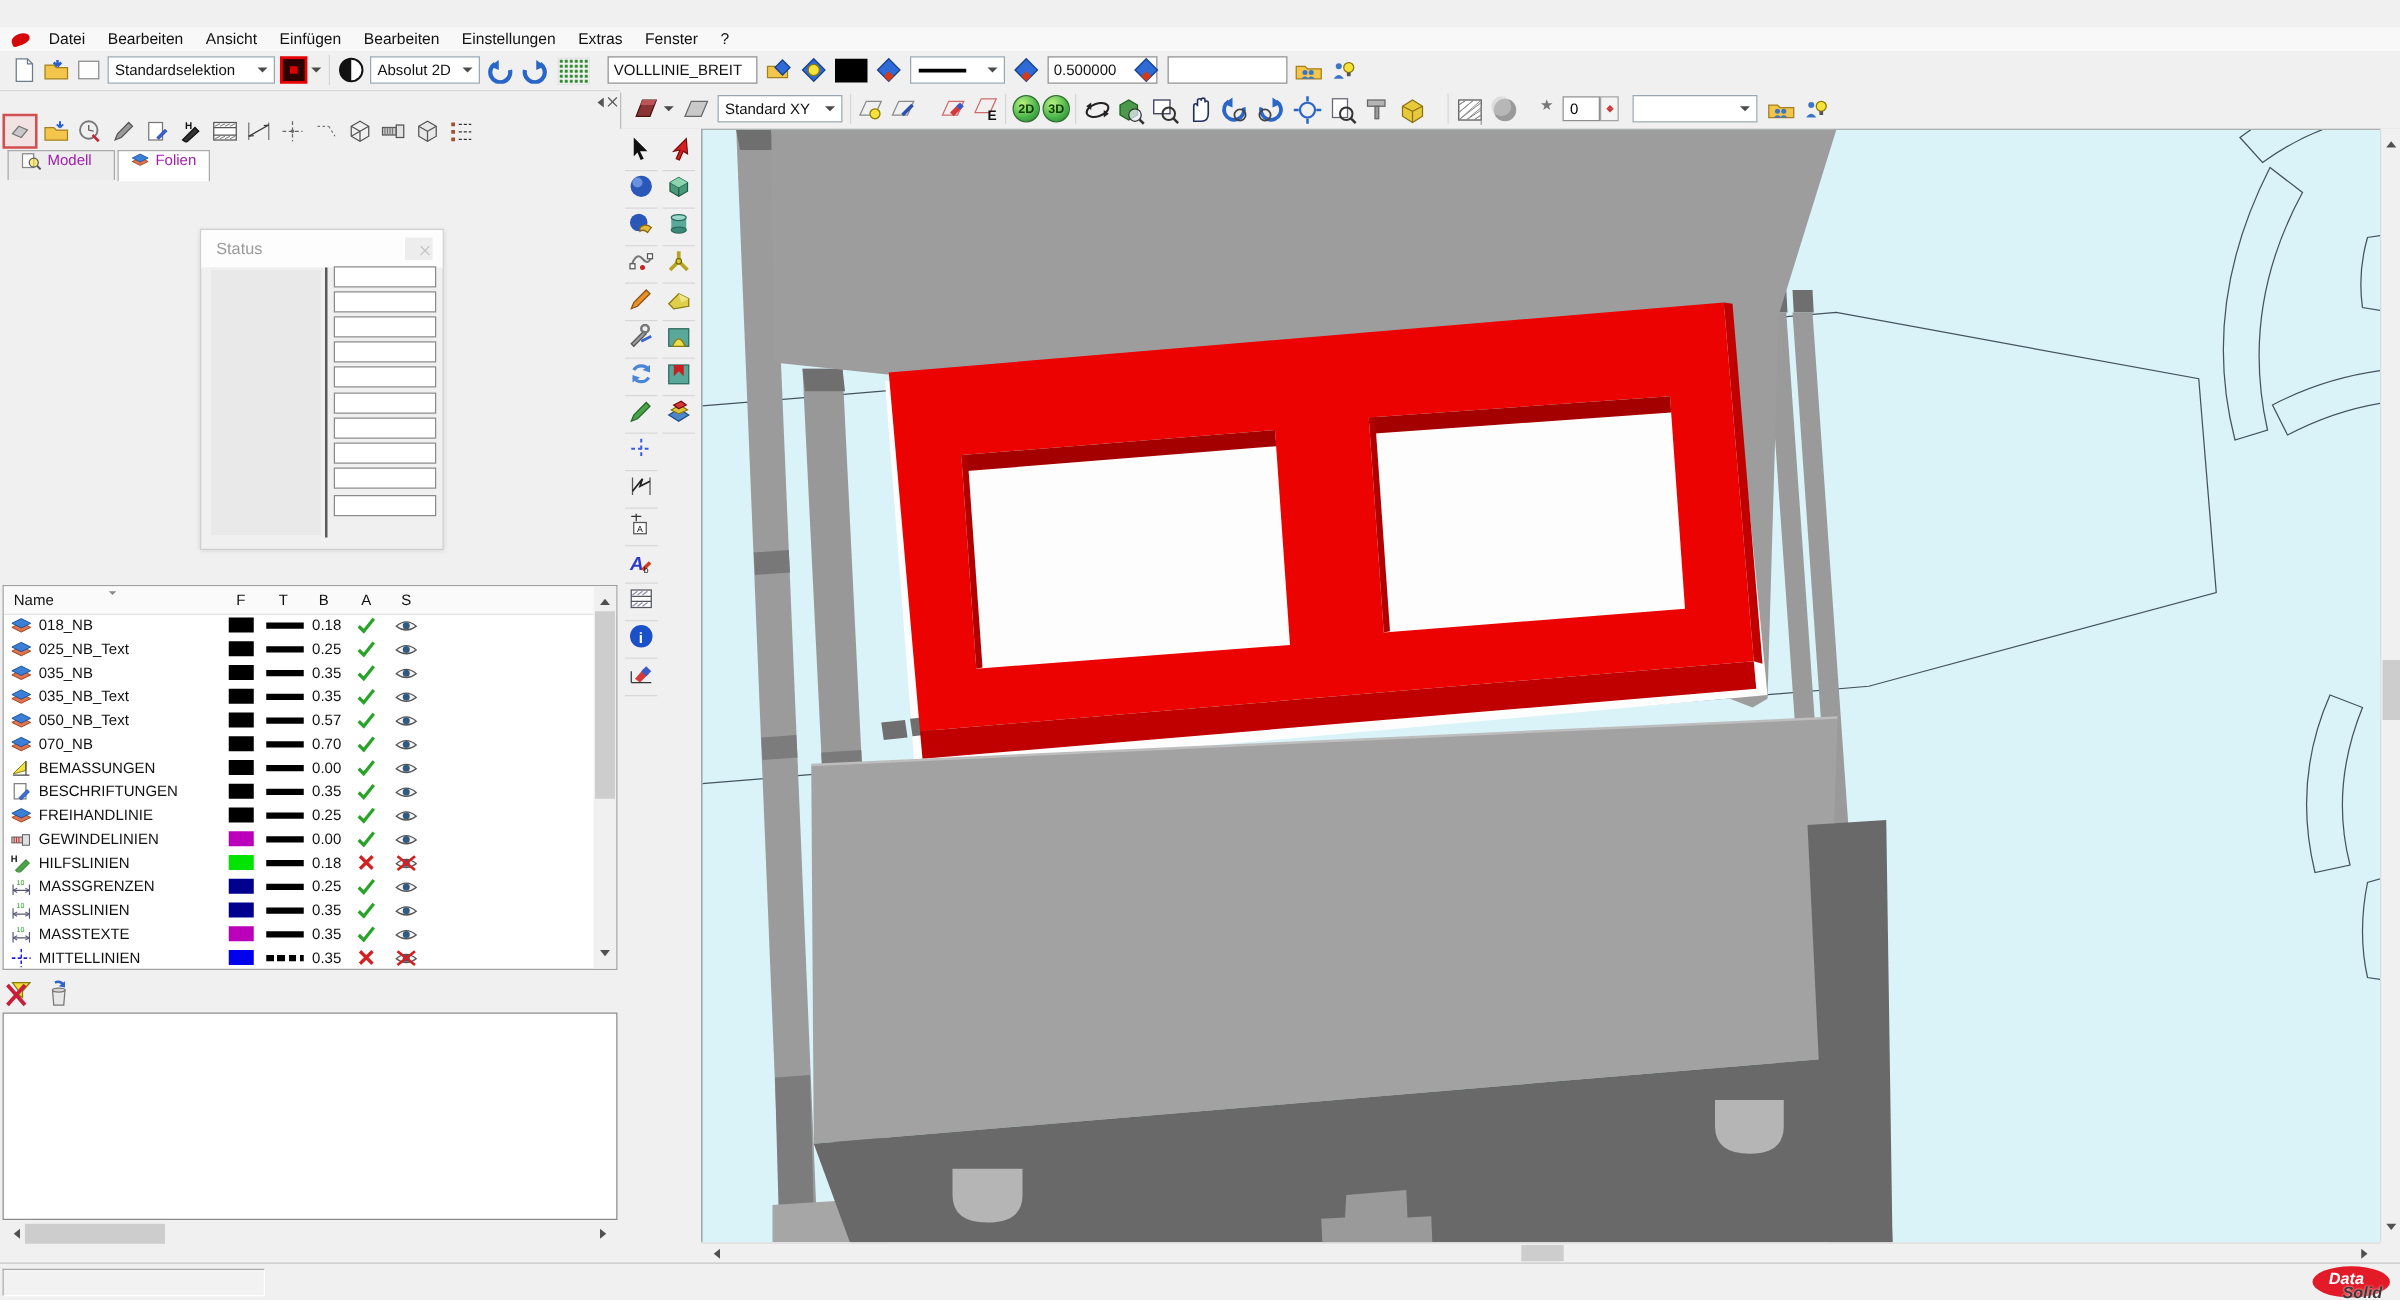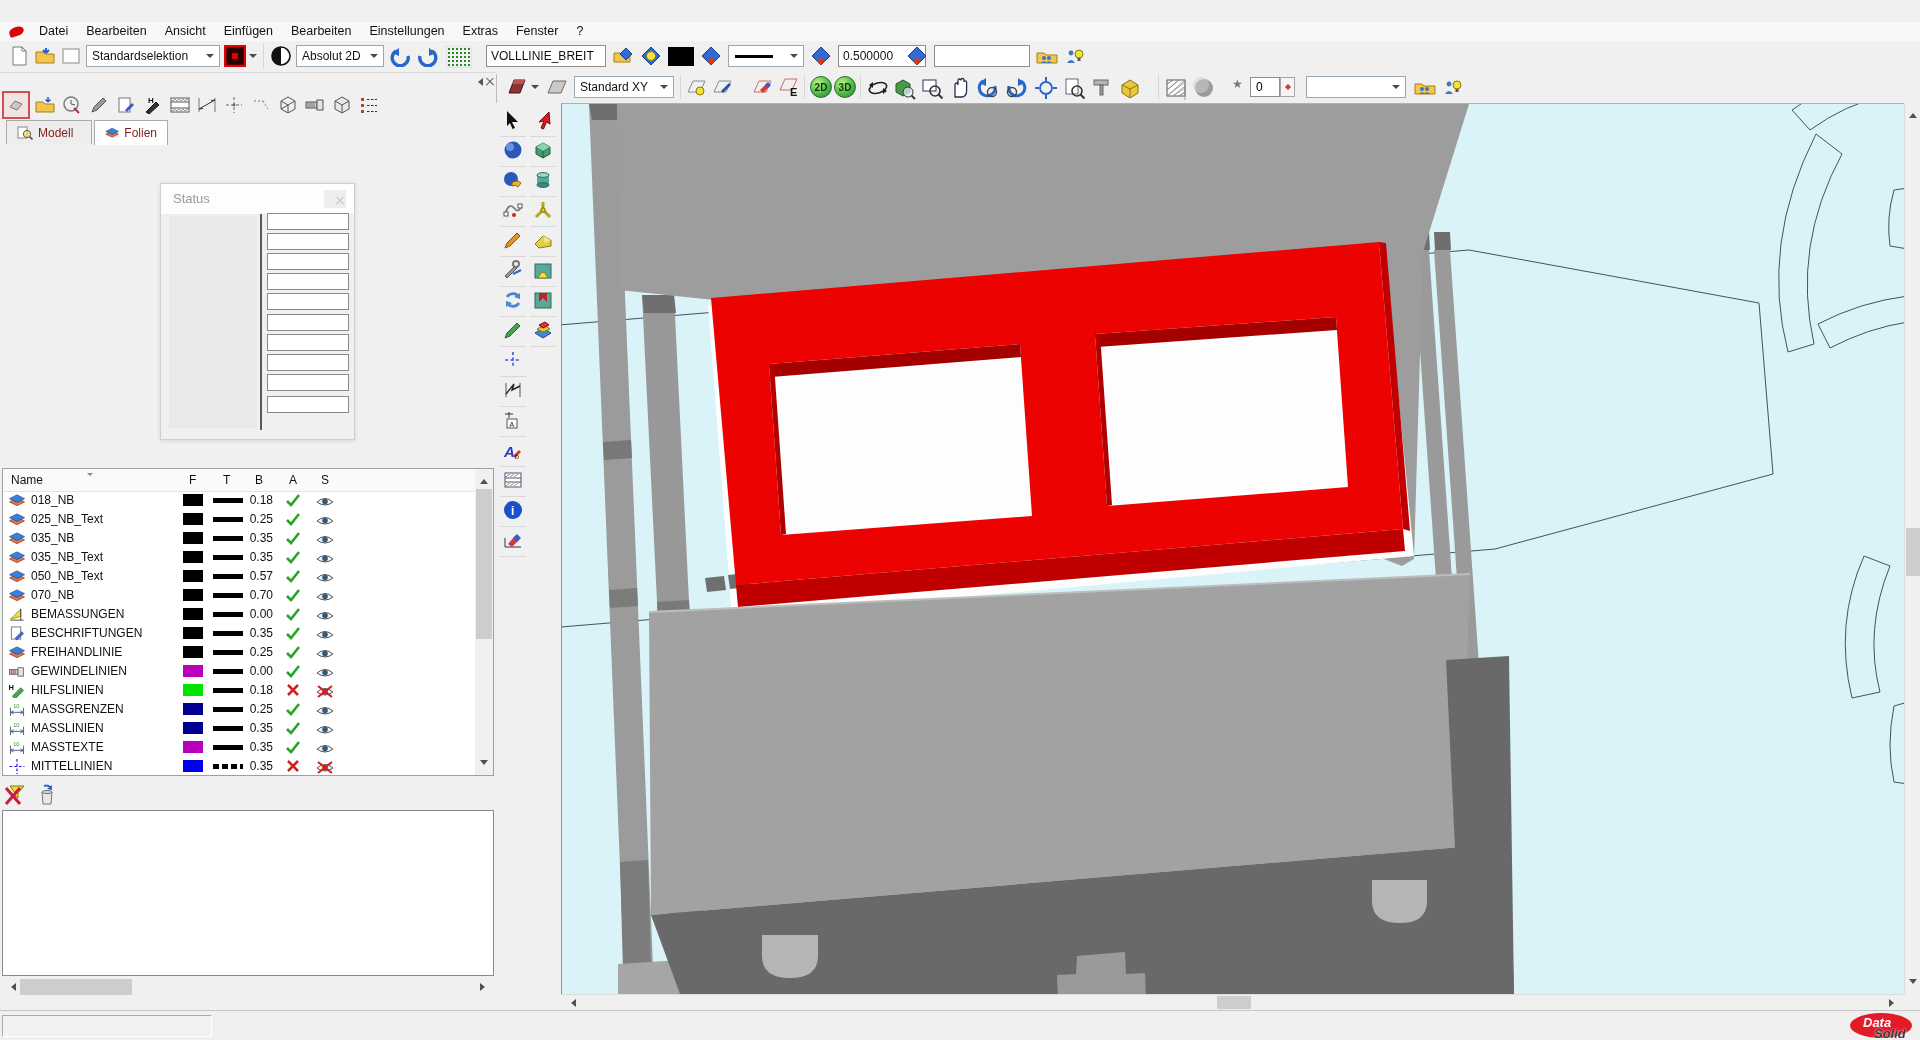--- a/index.html
+++ b/index.html
@@ -38,21 +38,21 @@
   .spinarr:after{content:"";position:absolute;left:4px;bottom:3px;border:3.5px solid transparent;border-top-color:#c33;}
   
   #panel{left:0;top:74px;width:496px;height:936px;background:#f0f0f0;border-right:1px solid #bdbdbd;}
   .dockbtn{width:12px;height:12px;display:flex;align-items:center;justify-content:center;color:#555;}
   .tri-l{width:0;height:0;border:4px solid transparent;border-right:5px solid #555;}
   .xsm{position:relative;width:8px;height:8px;}
   .xsm:before,.xsm:after{content:"";position:absolute;left:-1px;top:3.4px;width:10px;height:1.2px;background:#555;}
   .xsm:before{transform:rotate(45deg);} .xsm:after{transform:rotate(-45deg);}
   #minitb{left:2px;top:18px;width:492px;height:26px;display:flex;gap:3px;align-items:center;}
   .mico{width:24px;height:24px;display:flex;align-items:center;justify-content:center;}
-  .tab{position:absolute;top:46px;height:24px;display:flex;align-items:center;gap:5px;font-size:12px;color:#7f1d1d;padding:0 10px;border:1px solid #ababab;border-bottom:none;box-sizing:border-box;}
+  .tab{position:absolute;top:46px;height:24px;display:flex;align-items:flex-start;gap:5px;font-size:12px;color:#a21caf;padding:0 10px;border:1px solid #ababab;border-bottom:none;box-sizing:border-box;}
   #treebox{left:2px;top:70px;width:492px;height:322px;background:#fff;border:1px solid #a8a8a8;box-sizing:border-box;}
   #rootrow{left:1px;top:2px;width:488px;height:19px;background:linear-gradient(#e2e2e2,#cfcfcf);display:flex;align-items:center;gap:6px;padding-left:24px;font-size:12px;color:#111;box-sizing:border-box;}
   
   #dlg{left:160px;top:109px;width:193px;height:255px;background:#f0f0f0;border:1px solid #cfcfcf;box-shadow:0 1px 4px rgba(0,0,0,.12);}
   #dlg-title{left:0;top:0;width:100%;height:30px;background:#fdfdfd;border-bottom:1px solid #ececec;}
   #dlg-title span{position:absolute;left:12px;top:7px;font-size:13px;color:#9a9a9a;}
   #dlg-close{right:8px;top:6px;width:22px;height:18px;background:#ededed;display:flex;align-items:center;justify-content:center;}
   #dlg-close .xsm:before,#dlg-close .xsm:after{background:#c2c2c2;}
   #dlg-left{left:8px;top:32px;width:88px;height:212px;background:#e9e9e9;}
   #dlg-div{left:99px;top:30px;width:2px;height:216px;background:#5a5a5a;}

